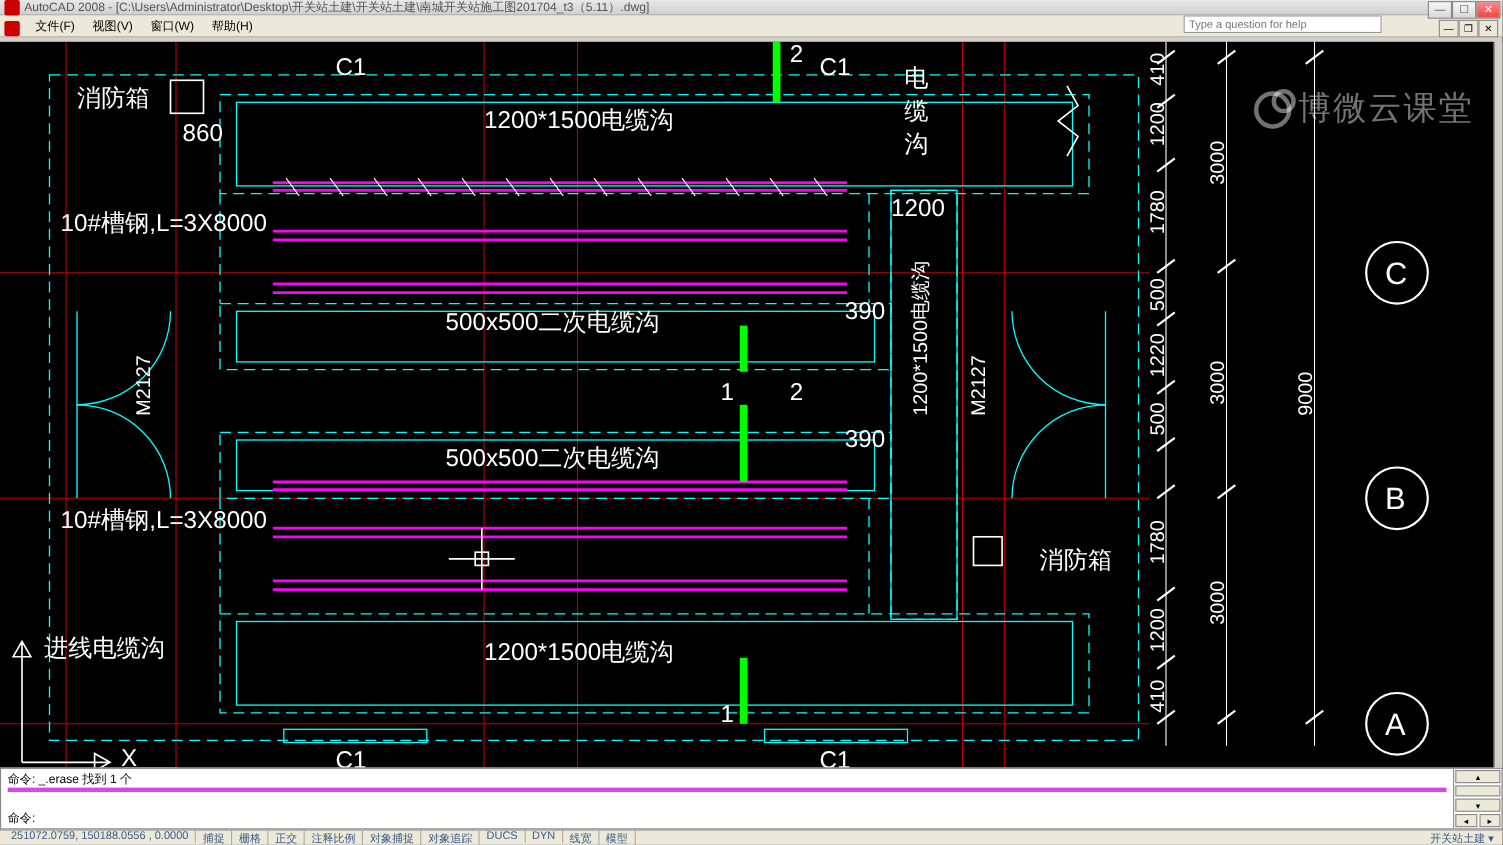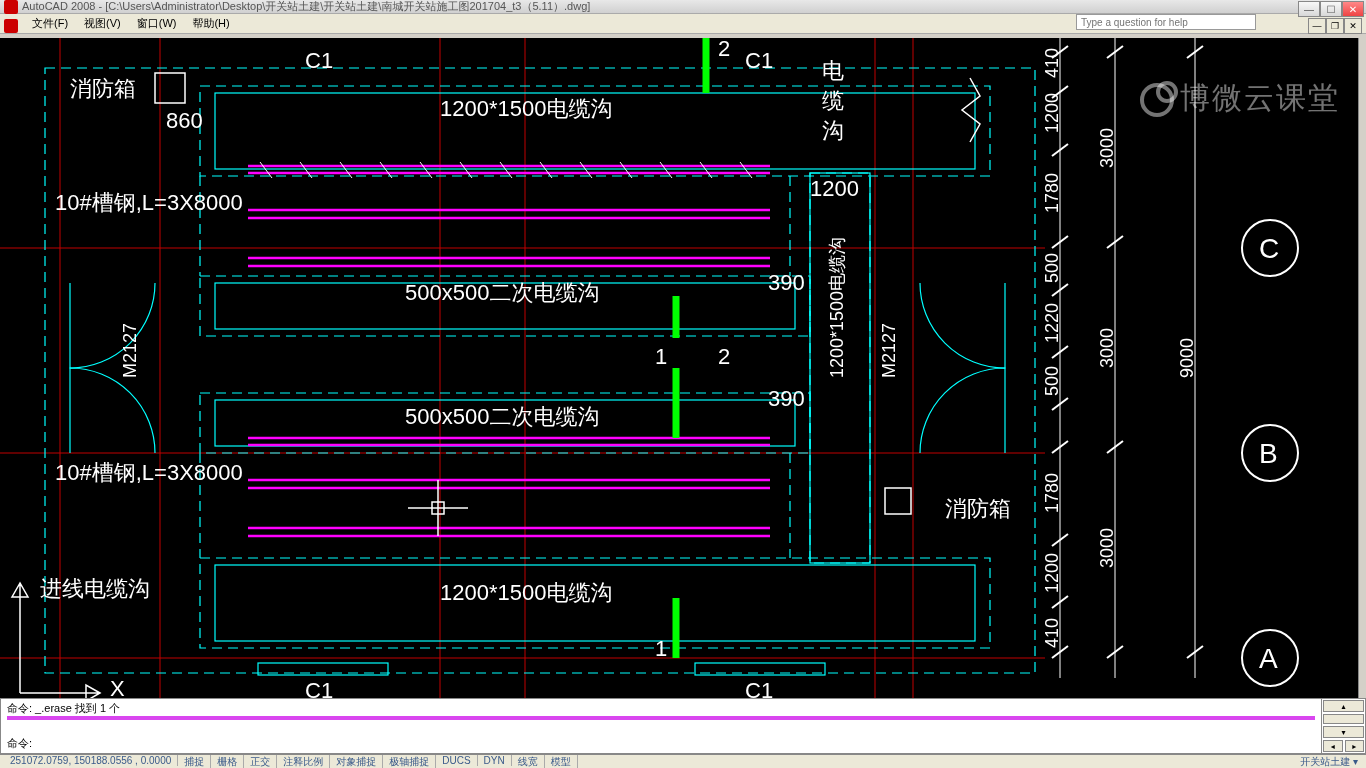--- a/index.html
+++ b/index.html
@@ -280,19 +280,19 @@
   </div>
 </div>
 
 <div class="status-bar">
   <span class="status-seg">251072.0759, 150188.0556 , 0.0000</span>
   <span class="status-seg">捕捉</span>
   <span class="status-seg">栅格</span>
   <span class="status-seg">正交</span>
   <span class="status-seg">注释比例</span>
   <span class="status-seg">对象捕捉</span>
-  <span class="status-seg">极轴捕捉</span>
+  <span class="status-seg">对象追踪</span>
   <span class="status-seg">DUCS</span>
   <span class="status-seg">DYN</span>
   <span class="status-seg">线宽</span>
   <span class="status-seg">模型</span>
   <span class="status-right">开关站土建 ▾</span>
 </div>
 
 </body></html>

